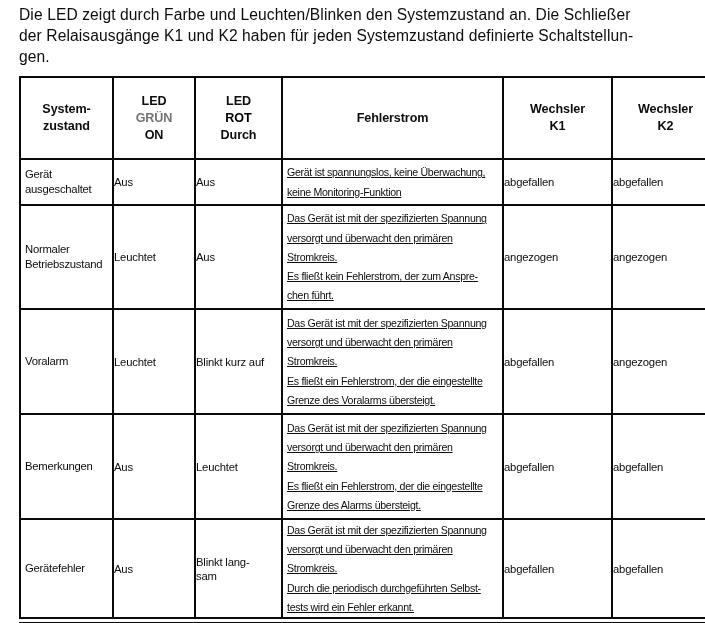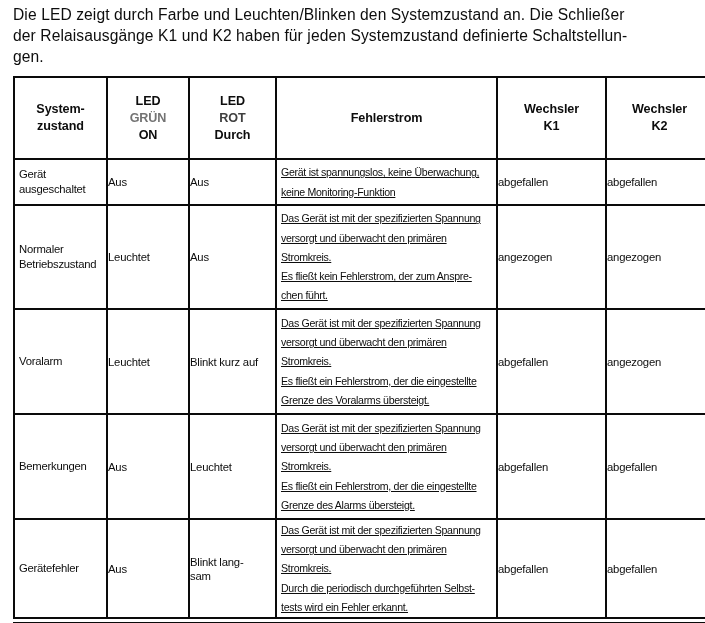--- a/index.html
+++ b/index.html
@@ -6,21 +6,21 @@
   html, body {
     width: 705px; height: 623px;
     background: #ffffff;
     font-family: "Liberation Sans", sans-serif;
     color: #0d0d0d;
     overflow: hidden;
   }
   .page {
     position: relative;
     width: 705px; height: 623px;
-    padding: 4px 3px 0 13px;
+    padding: 4px 3px 0 19px;
   }
   .intro {
     width: 700px;
     font-size: 15.6px;
     line-height: 21px;
     letter-spacing: 0.1px;
     white-space: pre-line;
     color: #0d0d0d;
   }
   table.state-table {
@@ -106,21 +106,21 @@
         <col class="c-k2">
     </colgroup>
     <tbody>
       <tr class="hdr">
         <th>System-
 zustand</th>
         <th><span>LED</span>
 <span style="color: #737373; margin-top: 29px;">GRÜN</span>
 <span>ON</span></th>
         <th><span>LED</span>
-<span style="color: #404040;">ROT</span>
+<span style="color: #000000;">ROT</span>
 <span>Durch</span></th>
         <th>Fehlerstrom</th>
         <th>Wechsler
 K1</th>
         <th>Wechsler
 K2</th>
       </tr>
 
       <tr class="r1">
         <td class="state">Gerät

